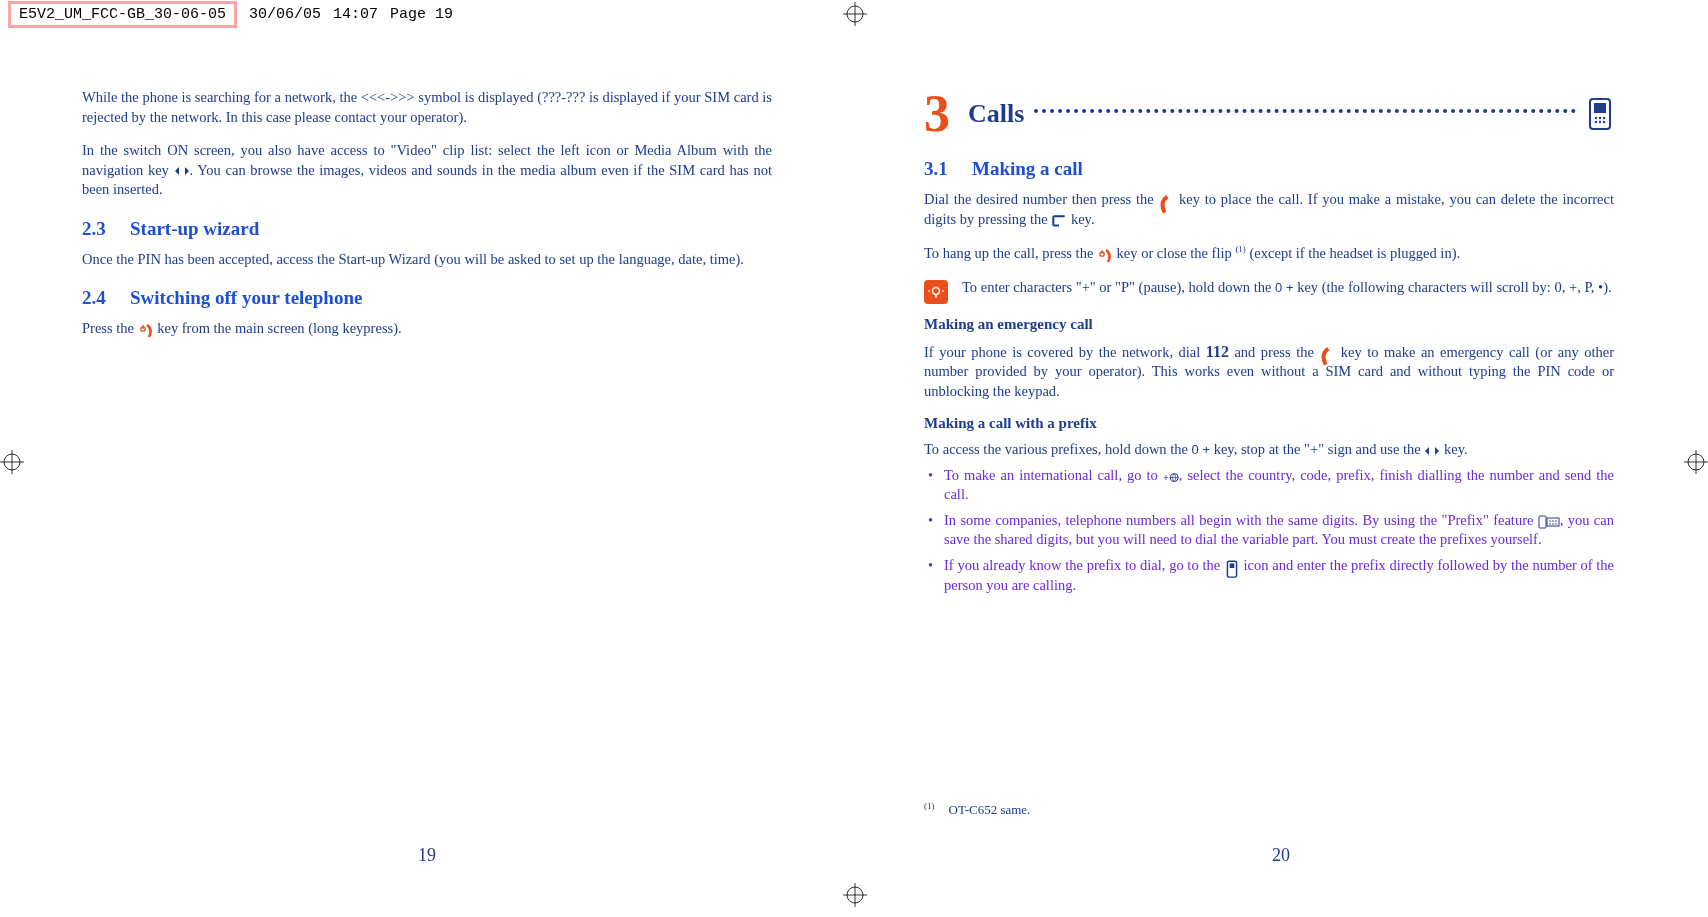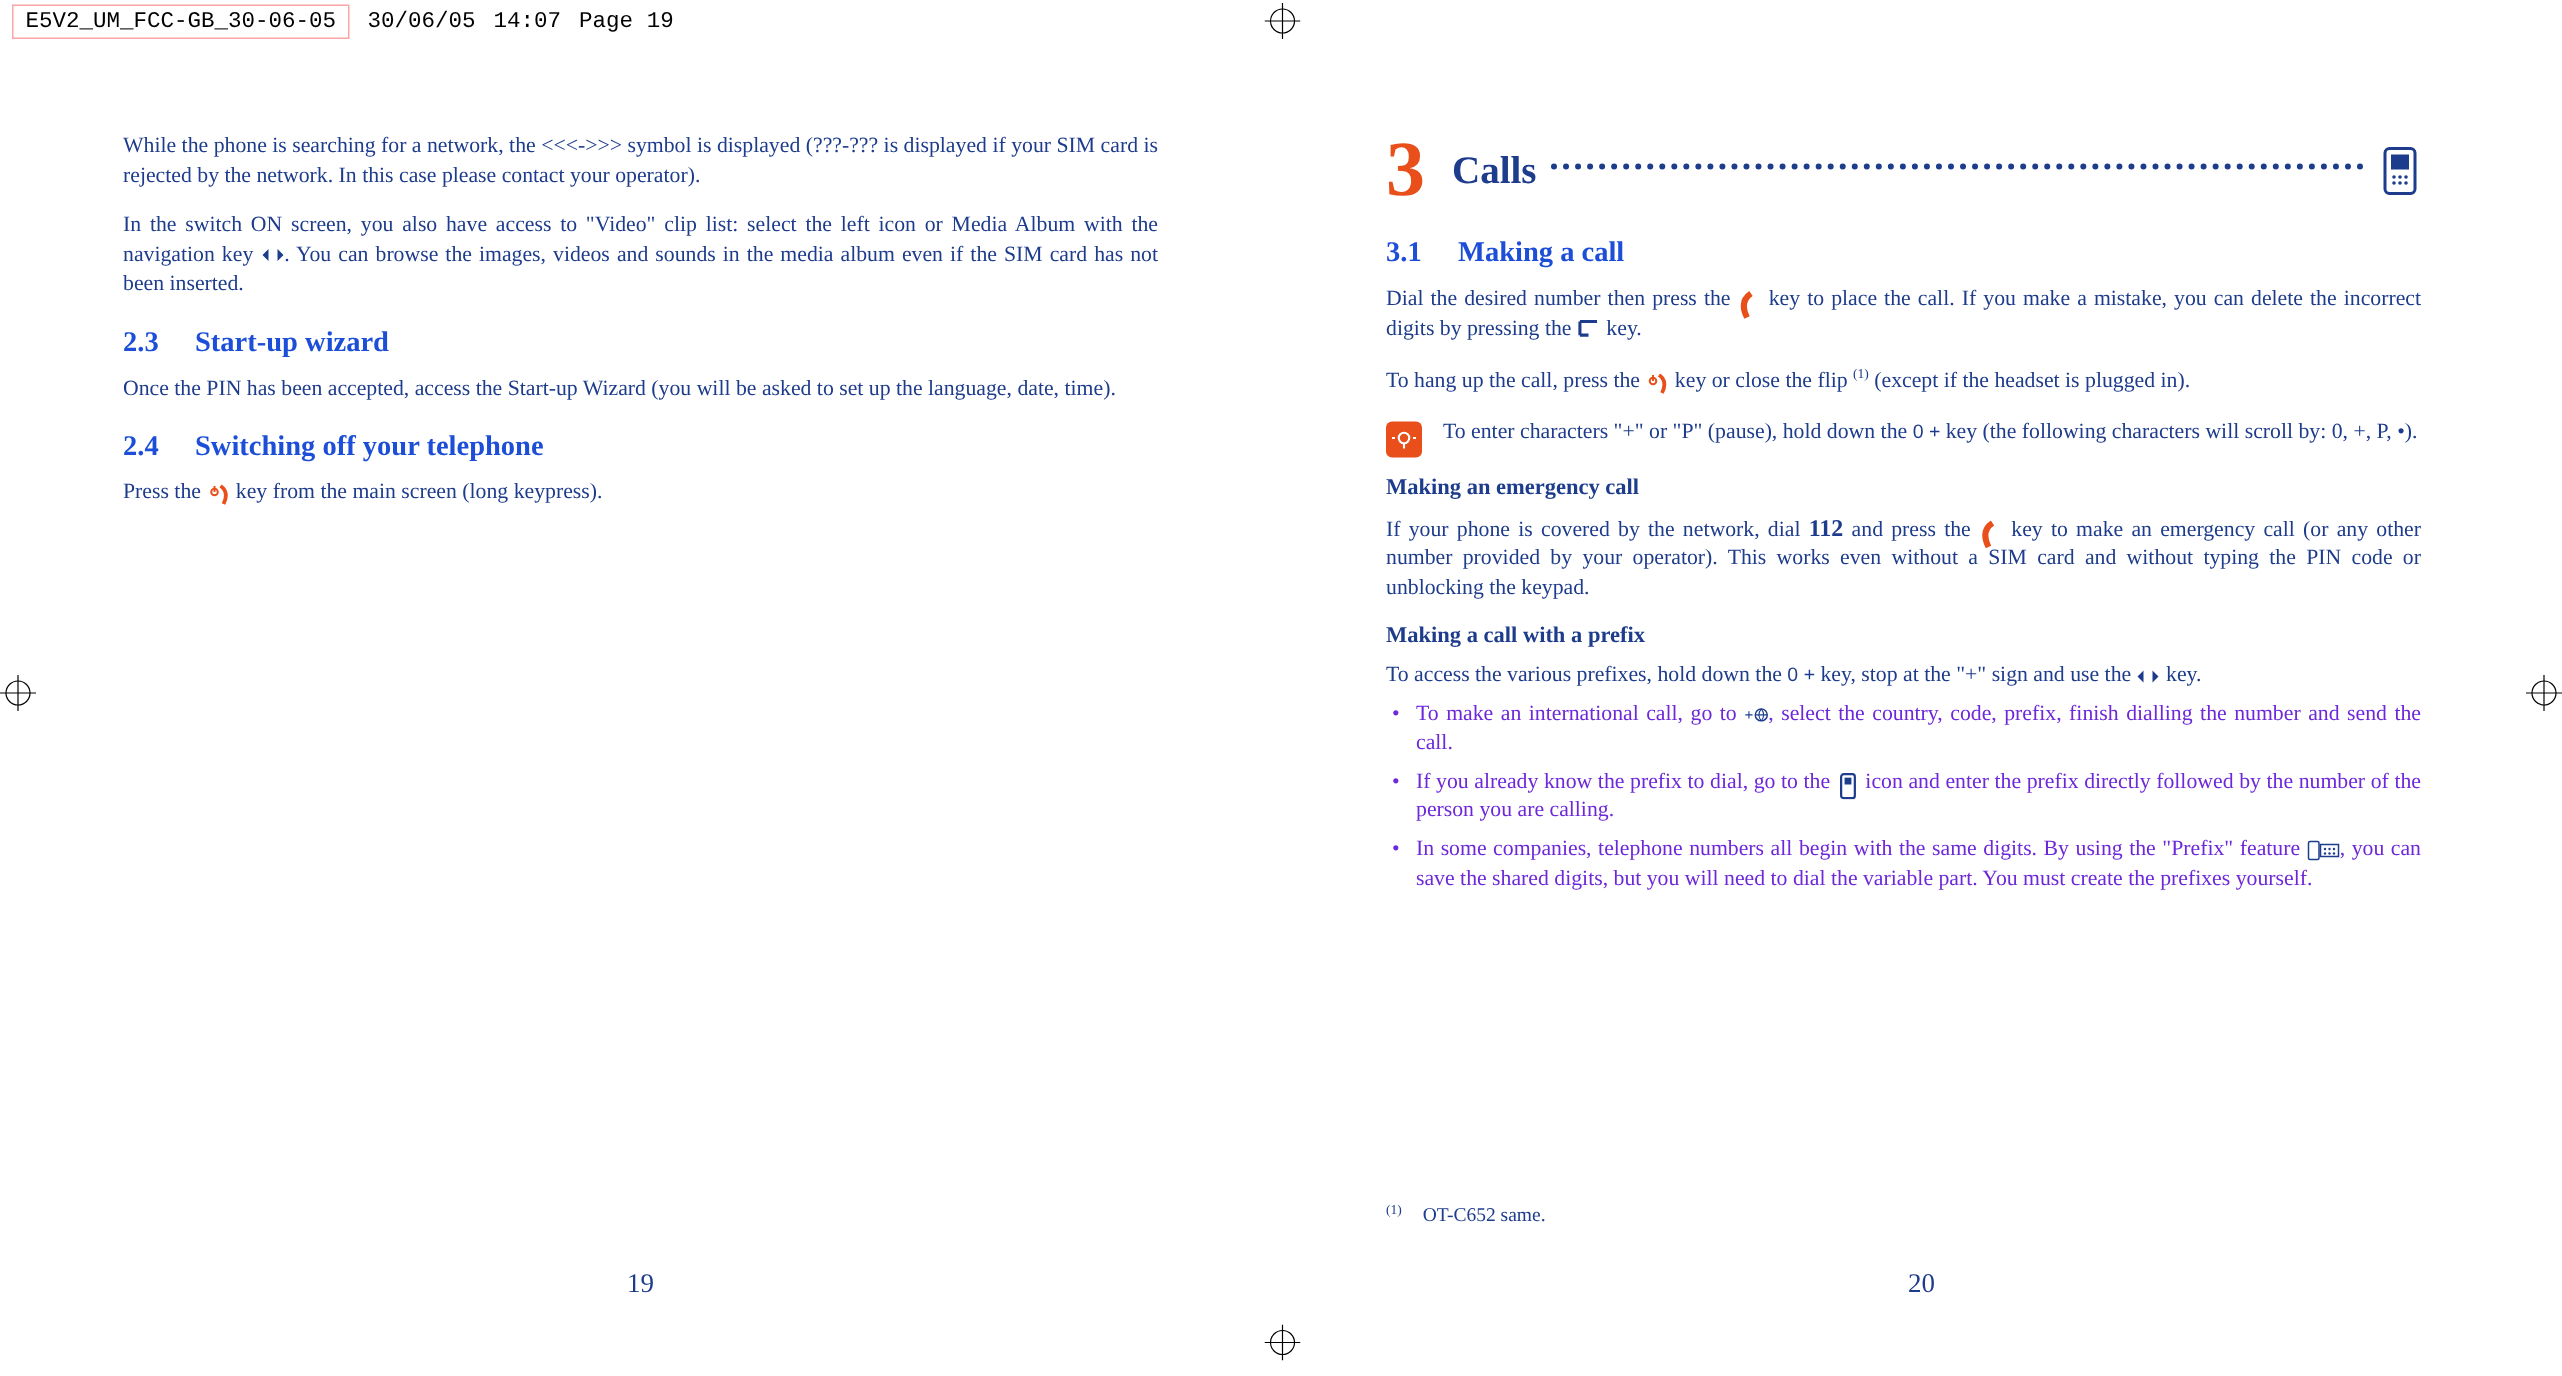--- a/index.html
+++ b/index.html
@@ -17,21 +17,21 @@
       left: 0;
       width: 100%;
       height: 28px;
       display: flex;
       align-items: center;
       font-family: 'Courier New', monospace;
       font-size: 15px;
       color: #000;
     }
     .header-box {
-      border: 1px solid #fca5a5;
+      border: 3px solid #fca5a5;
       padding: 2px 8px;
       margin-left: 8px;
     }
     .header-rest {
       margin-left: 12px;
     }
     .registration-mark {
       position: absolute;
       width: 24px;
       height: 24px;
@@ -315,37 +315,37 @@
     <ul class="bullet-list">
       <li>
         <span>To make an international call, go to </span><span class="inline-icon"><svg viewBox="0 0 20 14">
               <text x="0" y="11" font-size="13" fill="#1e3c8c" font-weight="bold">+</text>
               <circle cx="14" cy="7" r="5" fill="none" stroke="#1e3c8c" stroke-width="1.2"></circle>
               <line x1="9" y1="7" x2="19" y2="7" stroke="#1e3c8c" stroke-width="0.9"></line>
               <path d="M14 2 Q10 7 14 12 M14 2 Q18 7 14 12" fill="none" stroke="#1e3c8c" stroke-width="0.9"></path>
             </svg></span><span>, select the country, code, prefix, finish dialling the number and send the call.</span>
       </li>
       <li>
-        <span>If you already know the prefix to dial, go to the </span><span class="inline-icon"><svg viewBox="0 0 14 16">
-              <rect x="3" y="1" width="8" height="14" rx="1.5" fill="none" stroke="#1e3c8c" stroke-width="1.3"></rect>
-              <rect x="5" y="3" width="4" height="4" fill="#1e3c8c"></rect>
-            </svg></span><span> icon and enter the prefix directly followed by the number of the person you are calling.</span>
-      </li>
-      <li>
         <span>In some companies, telephone numbers all begin with the same digits. By using the "</span><span class="bold">Prefix</span><span>" feature </span><span class="inline-icon" style="width:22px"><svg viewBox="0 0 22 14">
               <rect x="1" y="1" width="7" height="12" rx="1" fill="none" stroke="#1e3c8c" stroke-width="1"></rect>
               <rect x="9" y="3" width="12" height="8" fill="none" stroke="#1e3c8c" stroke-width="1"></rect>
               <circle cx="12" cy="6" r="0.8" fill="#1e3c8c"></circle>
               <circle cx="15" cy="6" r="0.8" fill="#1e3c8c"></circle>
               <circle cx="18" cy="6" r="0.8" fill="#1e3c8c"></circle>
               <circle cx="12" cy="9" r="0.8" fill="#1e3c8c"></circle>
               <circle cx="15" cy="9" r="0.8" fill="#1e3c8c"></circle>
               <circle cx="18" cy="9" r="0.8" fill="#1e3c8c"></circle>
             </svg></span><span>, you can save the shared digits, but you will need to dial the variable part. You must create the prefixes yourself.</span>
       </li>
+      <li>
+        <span>If you already know the prefix to dial, go to the </span><span class="inline-icon"><svg viewBox="0 0 14 16">
+              <rect x="3" y="1" width="8" height="14" rx="1.5" fill="none" stroke="#1e3c8c" stroke-width="1.3"></rect>
+              <rect x="5" y="3" width="4" height="4" fill="#1e3c8c"></rect>
+            </svg></span><span> icon and enter the prefix directly followed by the number of the person you are calling.</span>
+      </li>
     </ul>
 
     <div class="footnote">
       <sup>(1)</sup><span>OT-C652 same.</span>
     </div>
     <div class="page-num">20</div>
   </div>
 
 </div>
 

